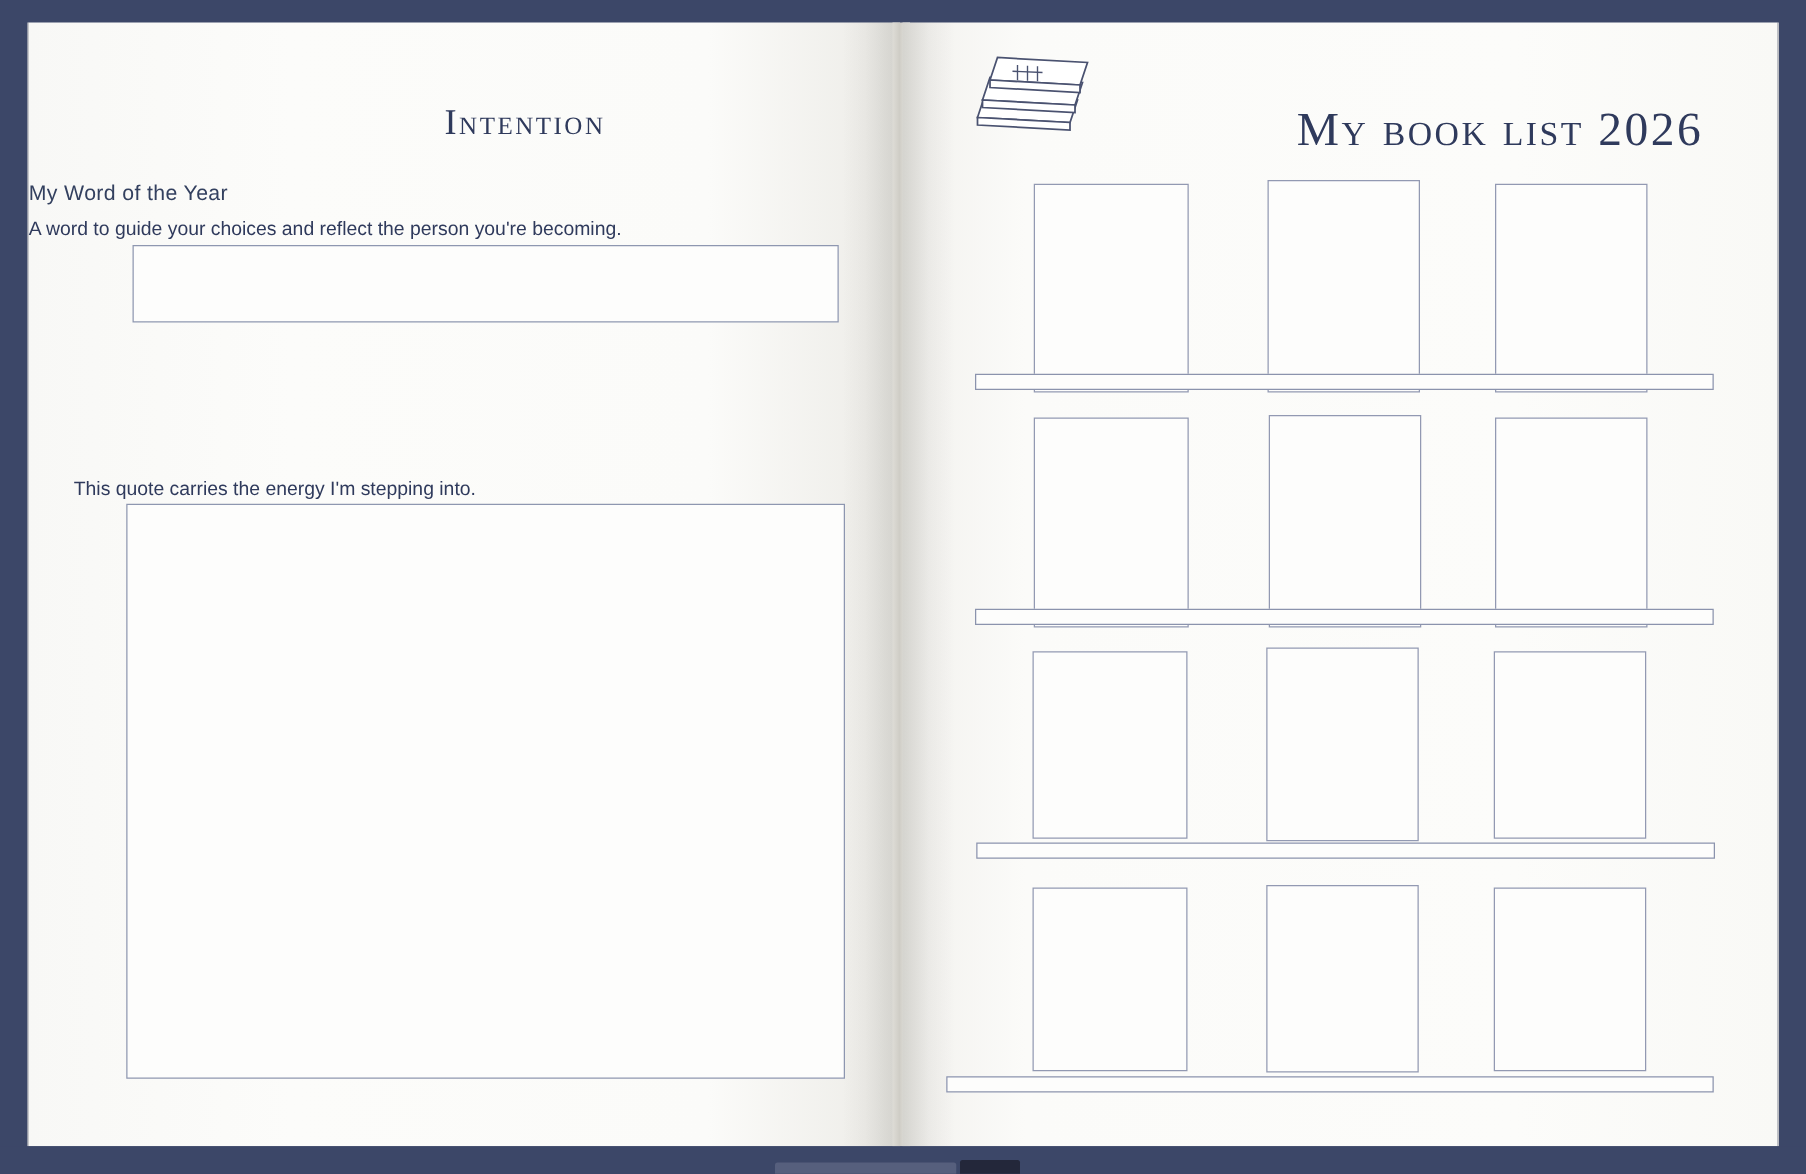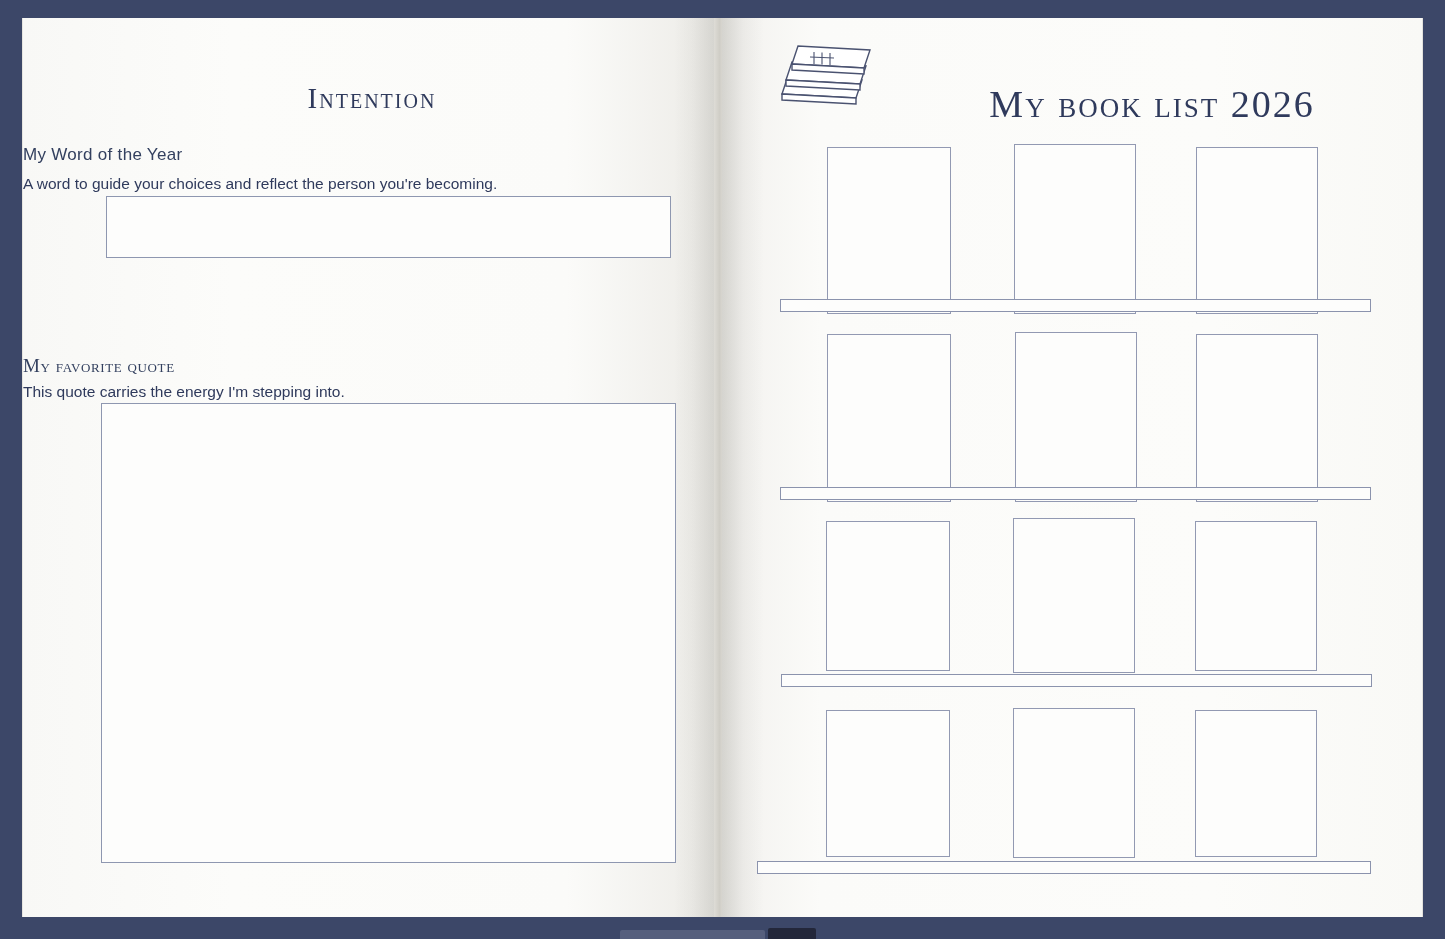--- a/index.html
+++ b/index.html
@@ -74,20 +74,21 @@
     font-weight: normal;
     color: #2f3a5c;
     letter-spacing: 2px;
     margin: 0;
   }
 
   
   .smallcaps {
     font-variant: small-caps;
     text-transform: lowercase;
+    padding-left: 48px;
   }
   .smallcaps::first-letter { text-transform: uppercase; }
 
   
   .intention-title {
     position: absolute;
     left: 0;
     top: 64px;
     width: 698px;
     text-align: center;
@@ -106,21 +107,21 @@
     width: 698px;
     text-align: left;
     color: #2f3a5c;
     font-size: 15.5px;
   }
 
   .word-label { left: 0; top: 127px; }
   .word-sub   { left: 0; top: 157px; }
 
   .quote-label { left: 0; top: 337px; font-family: "Liberation Serif", serif; font-size: 19px; letter-spacing: 0.6px; }
-  .quote-sub   { left: 0; top: 365px; font-size: 15.5px; }
+  .quote-sub   { left: 0; top: 365px; font-size: 15.5px; padding-left: 36px; }
 
   .write-box {
     position: absolute;
     background: #fdfdfc;
     border: 1px solid #8e97b0;
     box-sizing: border-box;
   }
   .word-box {
     left: 83px;
     top: 178px;
@@ -208,21 +209,20 @@
   <div class="page page-left">
 
     <h1 class="page-title intention-title smallcaps">Intention</h1>
 
     <div class="field-label word-label">My Word of the Year</div>
 
     <div class="field-sub word-sub">A word to guide your choices and reflect the person you're becoming.</div>
 
     <div class="write-box word-box"></div>
 
-    <div class="field-label quote-label smallcaps">My Favorite Quote</div>
 
     <div class="field-sub quote-sub">This quote carries the energy I'm stepping into.</div>
 
     <div class="write-box quote-box"></div>
   </div>
 
   <div class="spine"></div>
 
   <div class="page page-right">
 

